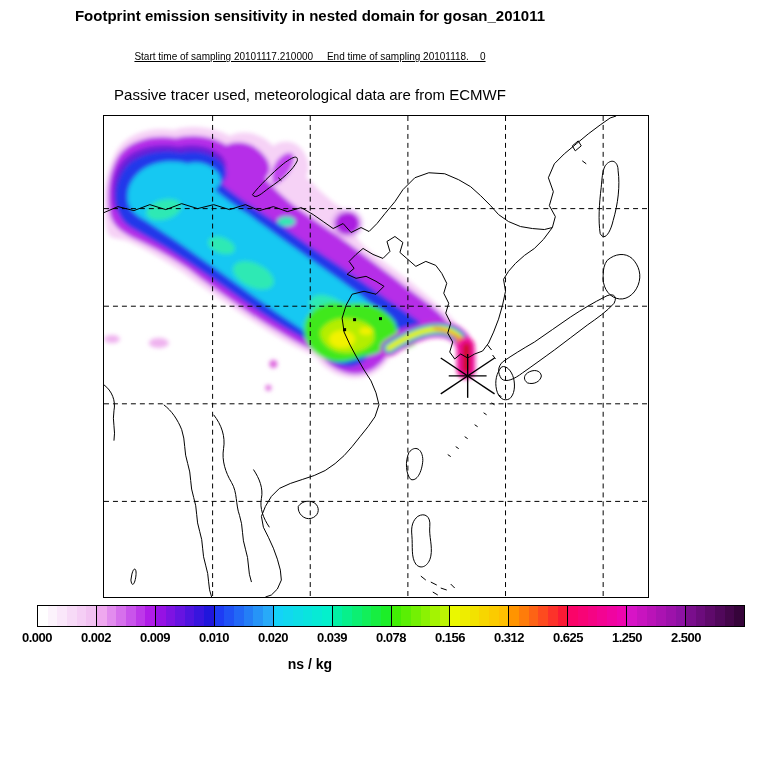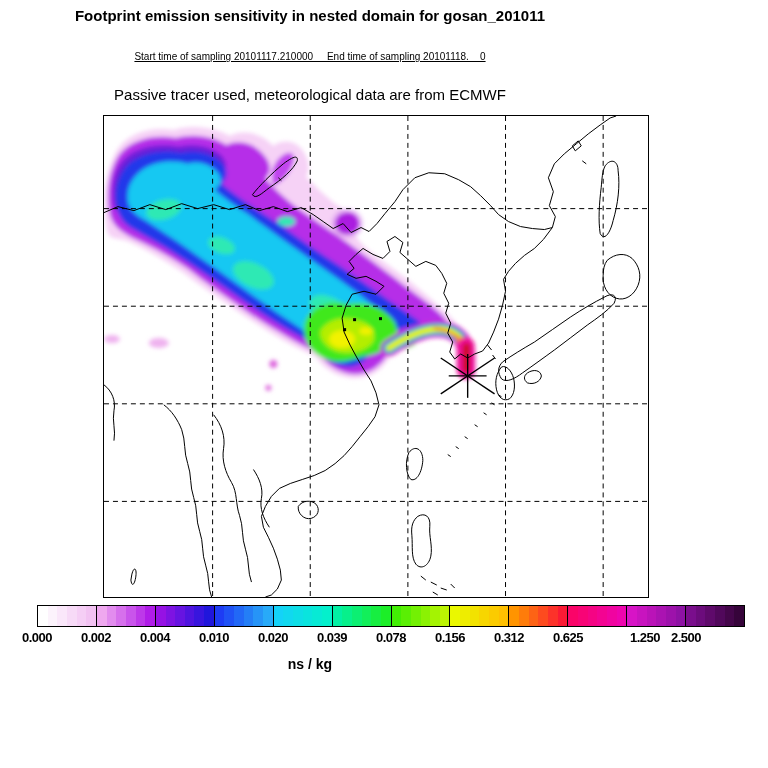--- a/index.html
+++ b/index.html
@@ -247,26 +247,26 @@
         <div class="cb-cell" style="background: rgb(108, 12, 124);"></div>
         <div class="cb-cell" style="background: rgb(95, 10, 107);"></div>
         <div class="cb-cell" style="background: rgb(81, 8, 91);"></div>
         <div class="cb-cell" style="background: rgb(68, 6, 74);"></div>
         <div class="cb-cell" style="background: rgb(54, 4, 58);"></div>
       </div>
     </div>
   <div id="cb-labels">
       <span class="cb-tick" style="left: 0px;">0.000</span>
       <span class="cb-tick" style="left: 59px;">0.002</span>
-      <span class="cb-tick" style="left: 118px;">0.004</span>
+      <span class="cb-tick" style="left: 118px;">0.009</span>
       <span class="cb-tick" style="left: 177px;">0.010</span>
       <span class="cb-tick" style="left: 236px;">0.020</span>
       <span class="cb-tick" style="left: 295px;">0.039</span>
       <span class="cb-tick" style="left: 354px;">0.078</span>
       <span class="cb-tick" style="left: 413px;">0.156</span>
       <span class="cb-tick" style="left: 472px;">0.312</span>
       <span class="cb-tick" style="left: 531px;">0.625</span>
-      <span class="cb-tick" style="left: 608px;">1.250</span>
+      <span class="cb-tick" style="left: 590px;">1.250</span>
       <span class="cb-tick" style="left: 649px;">2.500</span>
     </div>
 
   <div id="unit-line" class="hline">ns / kg</div>
 </div>
 
 </body></html>

